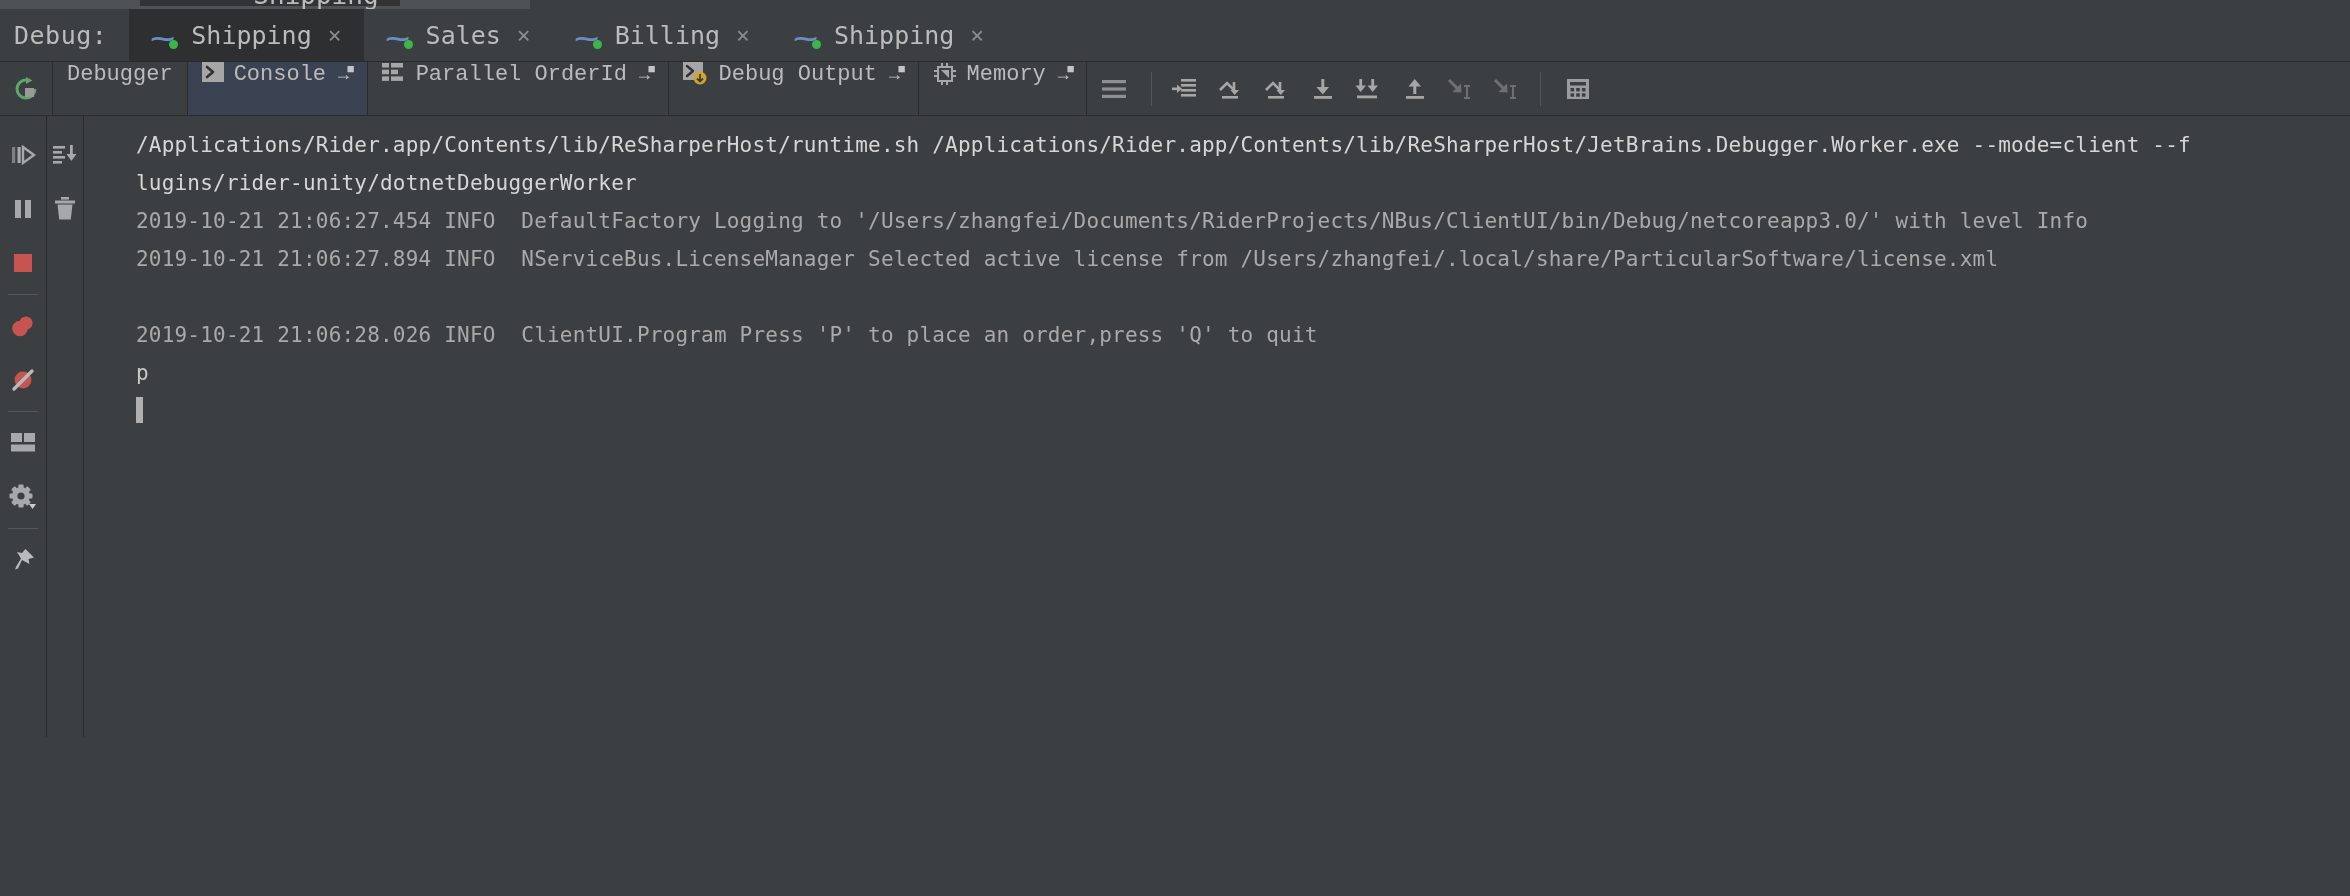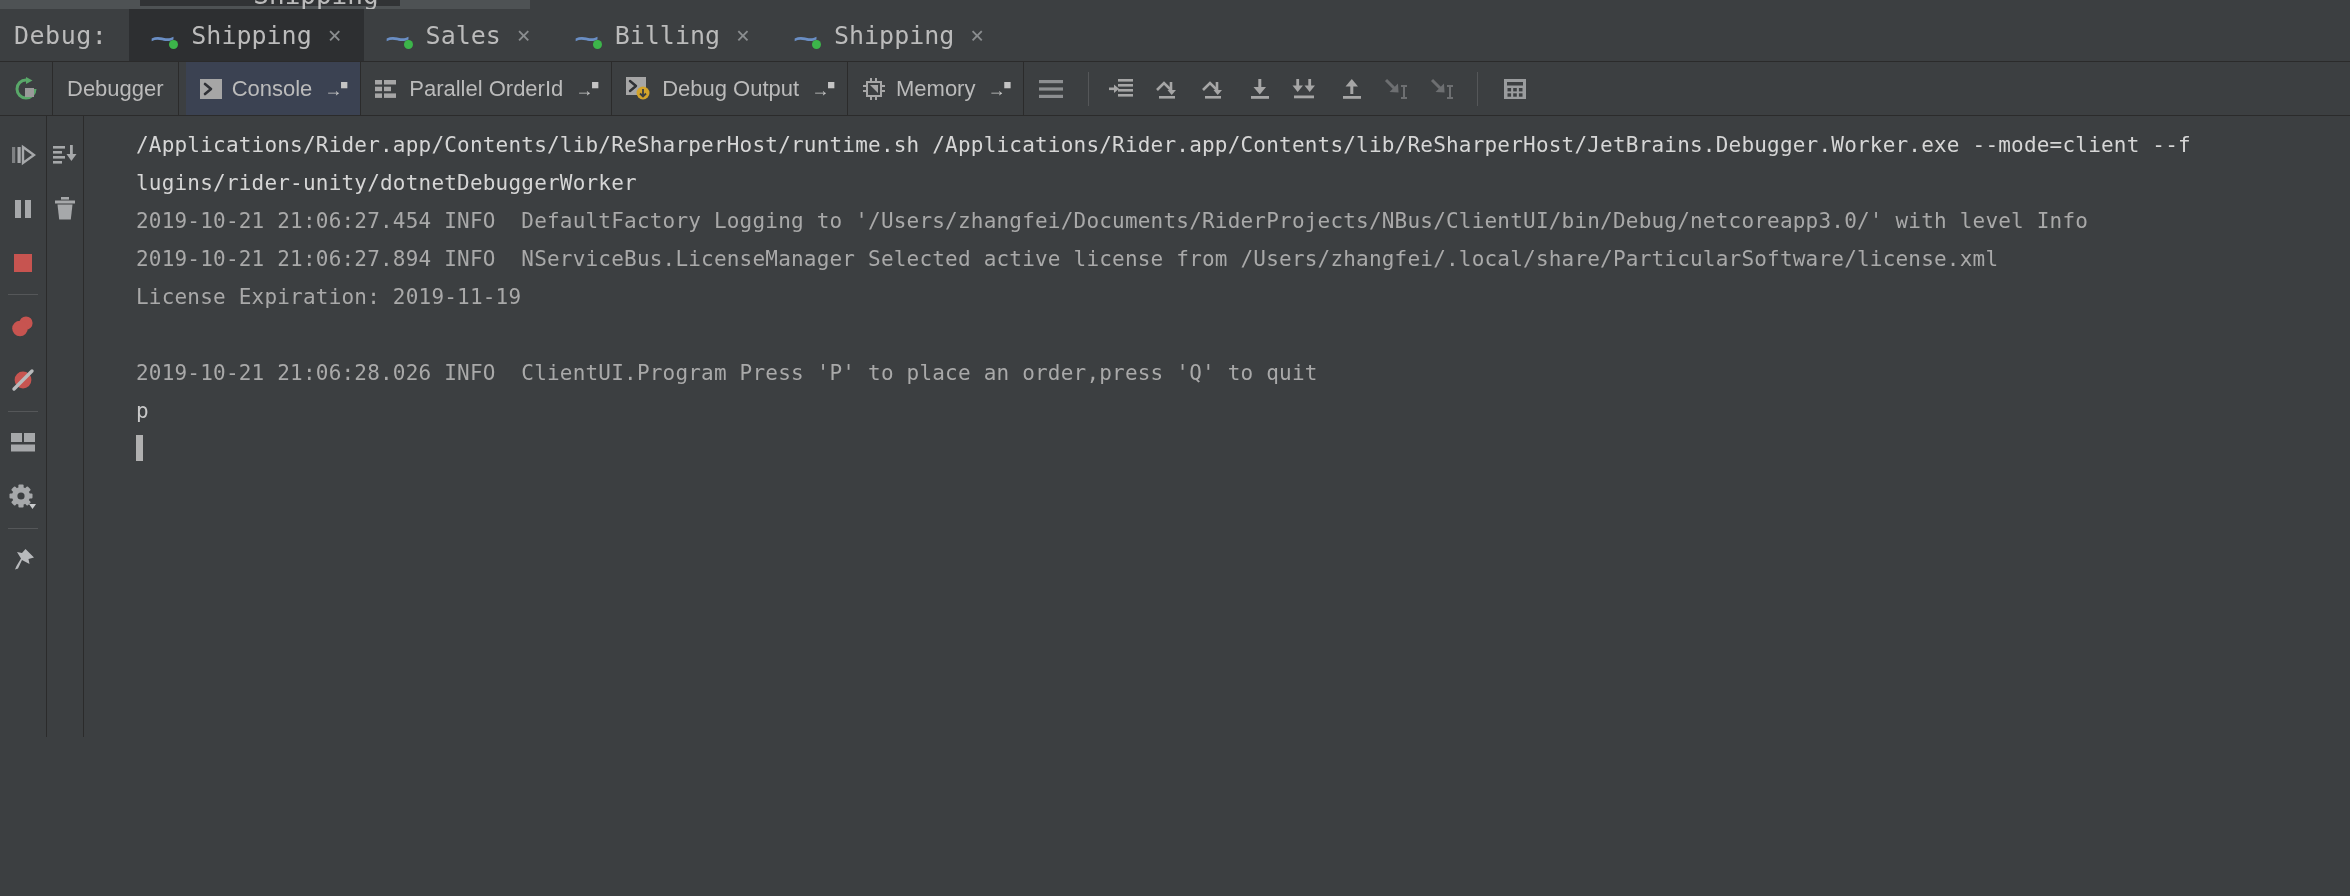--- a/index.html
+++ b/index.html
@@ -65,27 +65,27 @@
 
   
   .toolwrap{flex:0 0 auto;display:flex;height:54px;background:#3c3f41;position:relative;}
   .toolwrap::after{content:"";position:absolute;left:0;right:0;bottom:0;height:1px;background:#2b2b2b;}
   .rerun-cell{
     width:52px;flex:0 0 auto;display:flex;align-items:center;justify-content:center;
     border-right:1px solid #2b2b2b;background:#3c3f41;
   }
   .toolbar{flex:1 1 auto;display:flex;align-items:stretch;background:#3c3f41;min-width:0;}
   .tbtab{
-    display:flex;align-items:center;gap:10px;
+    display:flex;align-items:flex-start;gap:10px;
     padding:0 14px;border-right:1px solid #2b2b2b;
     color:#bbbbbb;font-size:22px;white-space:nowrap;
-    font-family:Liberation Sans, sans-serif;
+    font-family:Liberation Mono, monospace;
     cursor:default;
   }
-  .tbtab.sel{background:#3b4252;margin-left:7px;}
+  .tbtab.sel{background:#3b4252;}
   .tbtab .detach{color:#c4c4c4;font-size:18px;margin-left:2px;letter-spacing:-2px;}
   .tbtab .detach sup{font-size:13px;}
   .tbicon{
     width:46px;flex:0 0 auto;display:flex;align-items:center;justify-content:center;
     cursor:default;
   }
   .tbicon.pad{width:54px;}
   .vline{width:1px;background:#555759;margin:10px 10px;flex:0 0 auto;}
 
   
@@ -487,21 +487,20 @@
           </svg>
         </span>
       </div>
     </div>
 
     <div class="console">
       <div class="cline cmd">/Applications/Rider.app/Contents/lib/ReSharperHost/runtime.sh /Applications/Rider.app/Contents/lib/ReSharperHost/JetBrains.Debugger.Worker.exe --mode=client --f</div>
       <div class="cline cmd">lugins/rider-unity/dotnetDebuggerWorker</div>
       <div class="cline">2019-10-21 21:06:27.454 INFO  DefaultFactory Logging to '/Users/zhangfei/Documents/RiderProjects/NBus/ClientUI/bin/Debug/netcoreapp3.0/' with level Info</div>
       <div class="cline">2019-10-21 21:06:27.894 INFO  NServiceBus.LicenseManager Selected active license from /Users/zhangfei/.local/share/ParticularSoftware/license.xml</div>
-      <div class="cline">License Expiration: 2019-11-19</div>
       <div class="cline blank"> </div>
       <div class="cline">2019-10-21 21:06:28.026 INFO  ClientUI.Program Press 'P' to place an order,press 'Q' to quit</div>
       <div class="cline user">p</div>
       <div class="cline"><span class="caret"></span></div>
     </div>
 
   </div>
 </div>
 
 </body></html>

